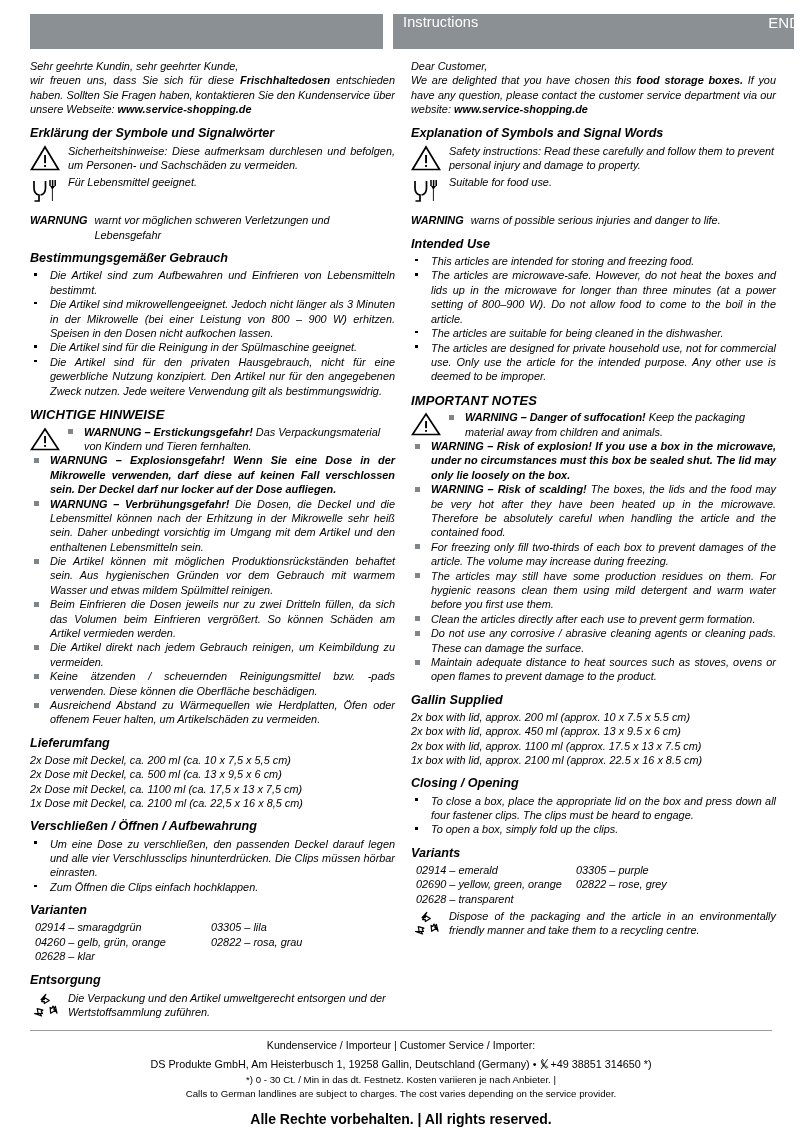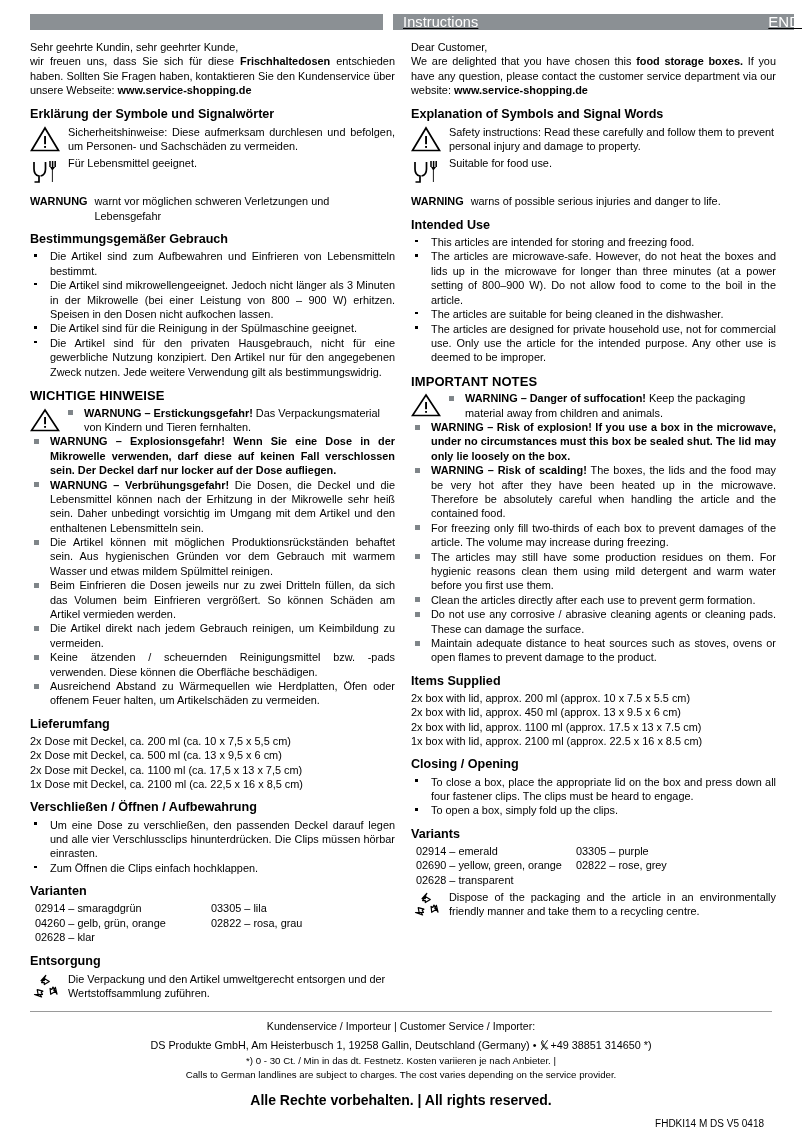--- a/index.html
+++ b/index.html
@@ -9,35 +9,35 @@
     height: 1134px;
     background: #ffffff;
     font-family: "Liberation Sans", sans-serif;
     color: #000000;
     overflow: hidden;
   }
   .page { position: relative; width: 802px; height: 1134px; padding: 0; }
 
   
   .header-row { display: flex; gap: 10px; padding: 14px 8px 0 30px; }
-  .bar { height: 16px; background: #8b9094; display: flex; align-items: flex-end; text-decoration: underline; }
+  .bar { height: 35px; background: #8b9094; display: flex; align-items: flex-start; }
   .bar-left { width: 353px; }
   .bar-right { flex: 1; padding: 0 10px; justify-content: space-between; }
   .bar-title {
     color: #ffffff; font-size: 14.5px; font-weight: 400;
     letter-spacing: .1px;
   }
   .bar-lang {
     color: #ffffff; font-size: 15px; font-weight: 400;
     margin-right: -26px;
   }
 
   
   .cols { display: flex; padding: 10px 8px 0 30px; gap: 16px; }
-  .col { width: 365px; }
+  .col { width: 365px; font-style: italic; }
   .col p, .col li, .col div { font-size: 10.9px; line-height: 1.32; }
 
   h2 {
     font-size: 12.6px; font-weight: bold; margin: 9px 0 2px 0;
     line-height: 1.2;
   }
   h2.caps { font-size: 13px; letter-spacing: .1px; }
   p { margin: 0; }
   .intro { margin-bottom: 2px; }
   .just { text-align: justify; text-justify: inter-word; }
@@ -374,21 +374,21 @@
         <li>
             <span class="bul"><i class="sq"></i></span>
             <span class="txt just">Do not use any corrosive / abrasive cleaning agents or cleaning pads. These can damage the surface.</span>
           </li>
         <li>
             <span class="bul"><i class="sq"></i></span>
             <span class="txt just">Maintain adequate distance to heat sources such as stoves, ovens or open flames to prevent damage to the product.</span>
           </li>
       </ul>
 
-      <h2>Items Supplied</h2>
+      <h2>Gallin Supplied</h2>
       <div class="line">2x box with lid, approx. 200 ml (approx. 10 x 7.5 x 5.5 cm)</div>
       <div class="line">2x box with lid, approx. 450 ml (approx. 13 x 9.5 x 6 cm)</div>
       <div class="line">2x box with lid, approx. 1100 ml (approx. 17.5 x 13 x 7.5 cm)</div>
       <div class="line">1x box with lid, approx. 2100 ml (approx. 22.5 x 16 x 8.5 cm)</div>
 
       <h2>Closing / Opening</h2>
       <ul>
         <li>
             <span class="bul dot"><i class="dotc"></i></span>
             <span class="txt just">To close a box, place the appropriate lid on the box and press down all four fastener clips. The clips must be heard to engage.</span>

